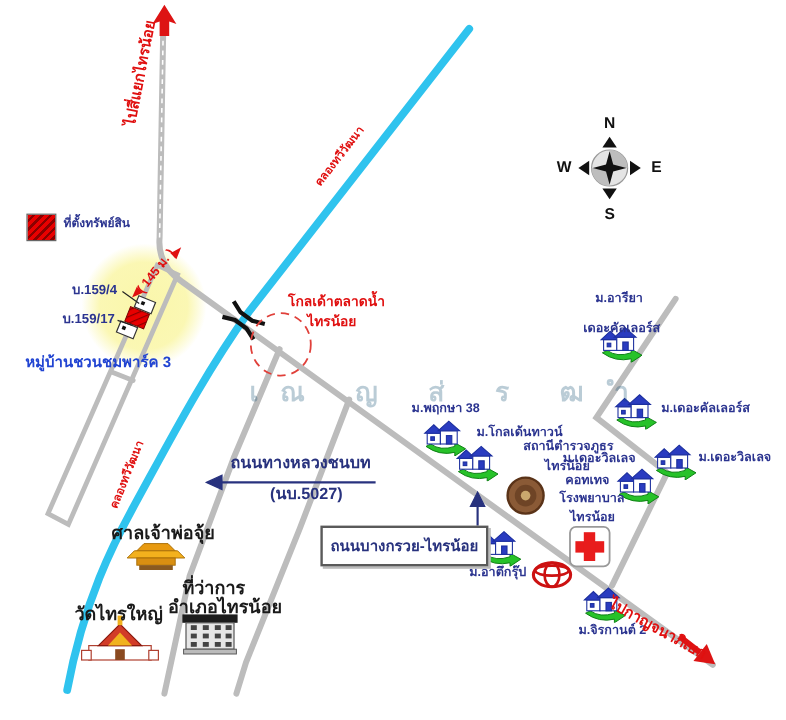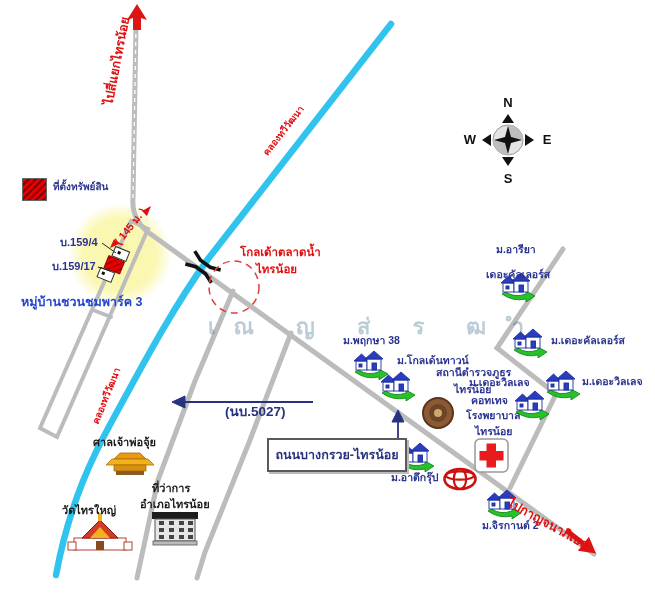--- a/index.html
+++ b/index.html
@@ -3,21 +3,21 @@
 <meta charset="utf-8">
 <style>
   html,body{margin:0;padding:0;background:#fff;}
   #map{position:relative;width:655px;height:600px;background:#fff;overflow:hidden;
        font-family:"Liberation Sans","DejaVu Sans",sans-serif;}
   #shapes{position:absolute;left:0;top:0;}
   .lbl{position:absolute;white-space:nowrap;line-height:1.15;}
   .navy{color:#2b3490;font-weight:bold;font-size:10.5px;}
   .red{color:#e01010;font-weight:bold;}
   .blue{color:#2144d2;font-weight:bold;font-size:12.5px;}
-  .blk{color:#1a1a1a;font-weight:bold;font-size:11px;}
+  .blk{color:#1a1a1a;font-weight:bold;font-size:15px;}
   .roadlbl{color:#28327e;font-weight:bold;font-size:13.5px;}
   .ctr{transform:translate(-50%,-50%);}
   .compass-letter{color:#111;font-weight:bold;font-size:13px;}
   #bangkruai-box{position:absolute;left:267px;top:438px;width:136px;height:30px;
     background:#fff;border:2px solid #5a5a5a;box-shadow:2px 2px 0 #bbb;
     display:flex;align-items:center;justify-content:center;
     color:#28327e;font-weight:bold;font-size:12.5px;}
   #info-box{position:absolute;left:233px;top:495px;width:189px;height:94px;
     background:#fcf6a0;border:2px solid #e2473c;border-radius:9px;
     display:flex;flex-direction:column;align-items:center;justify-content:center;
@@ -229,20 +229,21 @@
   <div class="lbl navy" style="left:466px;top:409px;">โรงพยาบาล</div>
   <div class="lbl navy" style="left:475px;top:425px;">ไทรน้อย</div>
   <div class="lbl navy" style="left:391px;top:471px;">ม.อาตึกรุ๊ป</div>
   <div class="lbl navy" style="left:482px;top:519px;">ม.จิรกานต์ 2</div>
 
   <div class="lbl blk" style="left:93px;top:436px;">ศาลเจ้าพ่อจุ้ย</div>
   <div class="lbl blk" style="left:62px;top:504px;">วัดไทรใหญ่</div>
   <div class="lbl blk" style="left:152px;top:482px;">ที่ว่าการ</div>
   <div class="lbl blk" style="left:140px;top:498px;">อำเภอไทรน้อย</div>
 
+  <div class="lbl roadlbl" style="left:192px;top:378px;">ถนนทางหลวงชนบท</div>
   <div class="lbl roadlbl" style="left:225px;top:404px;">(นบ.5027)</div>
 
   <div id="bangkruai-box">
     <span>ถนนบางกรวย-ไทรน้อย</span>
   </div>
 
   <div class="lbl red" style="left:548px;top:524px;font-size:12.5px;transform:translate(-50%,-50%) rotate(29deg);">ไปกาญจนาภิเษก</div>
 
 
 </div>

